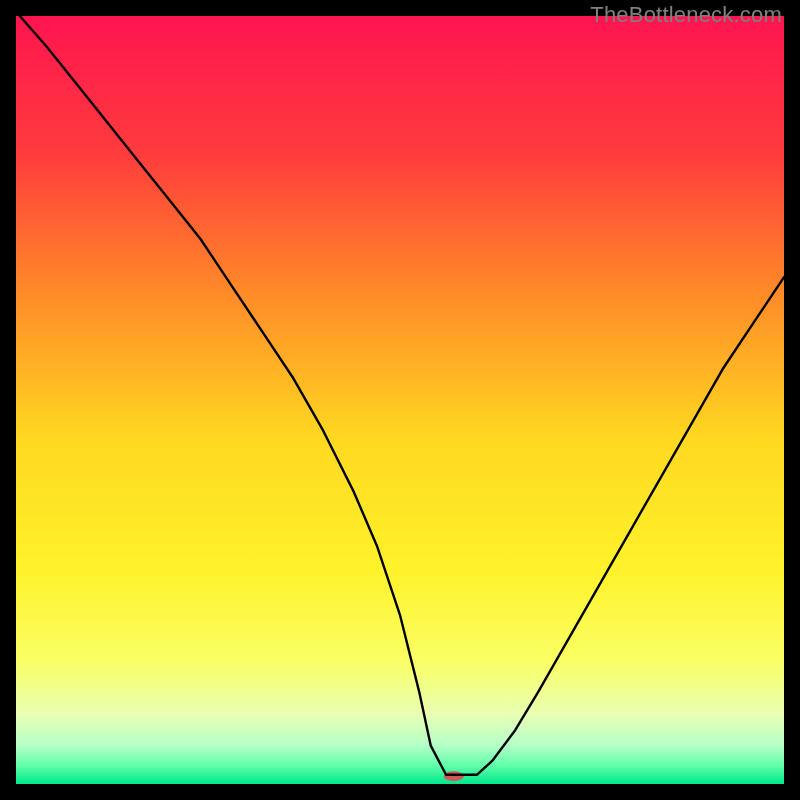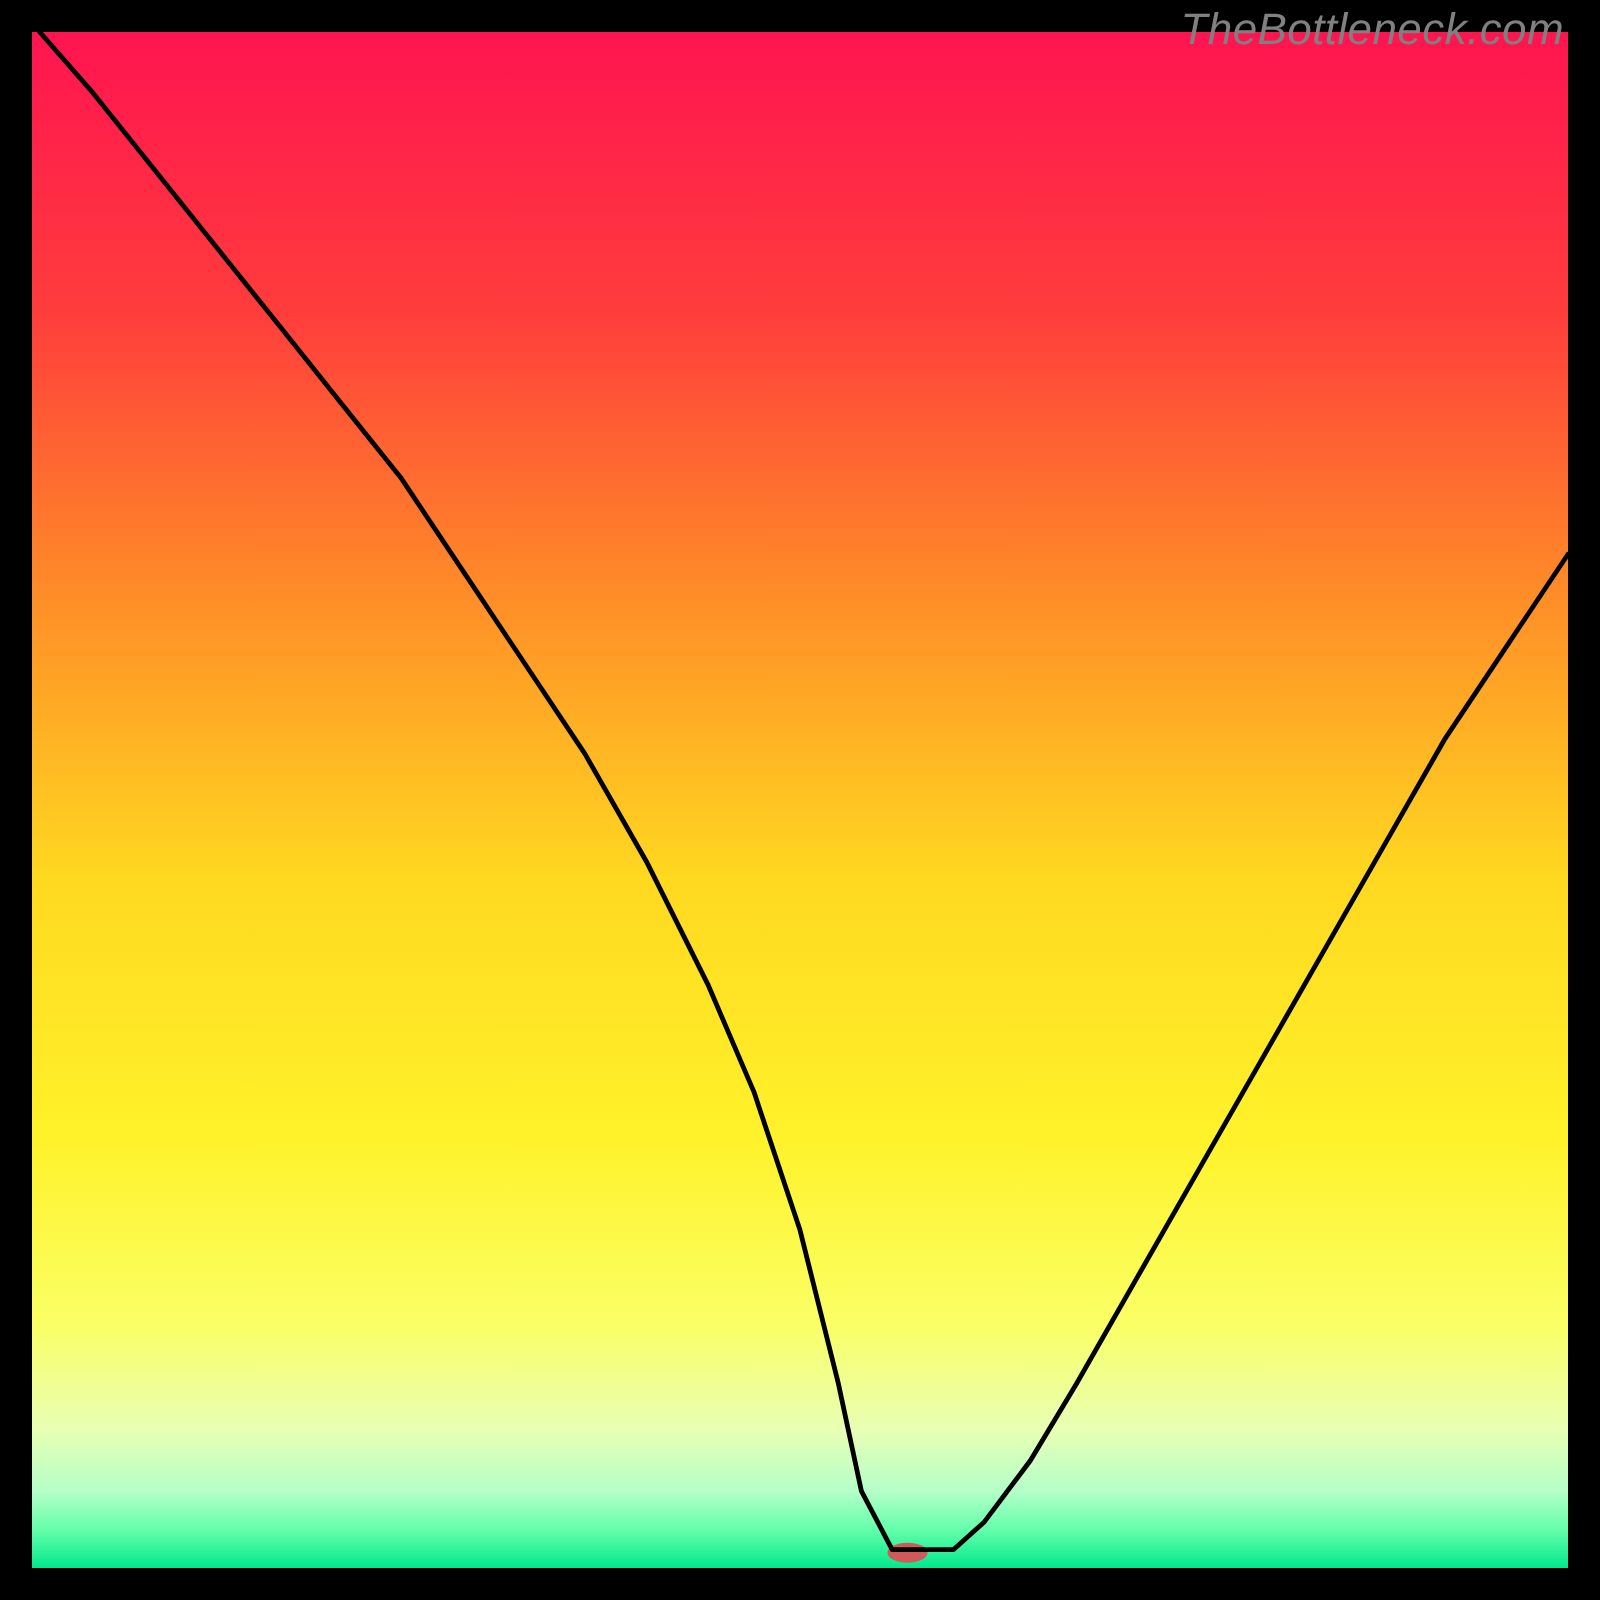--- a/index.html
+++ b/index.html
@@ -9,21 +9,20 @@
     height: 800px;
     overflow: hidden;
     background: #000;
     font-family: Arial, Helvetica, sans-serif;
   }
   .frame {
     position: relative;
     width: 800px;
     height: 800px;
     background: #000;
-    font-style: italic;
   }
   .plot-area {
     position: absolute;
     left: 16px;
     top: 16px;
     width: 768px;
     height: 768px;
     overflow: hidden;
   }
   .watermark {

